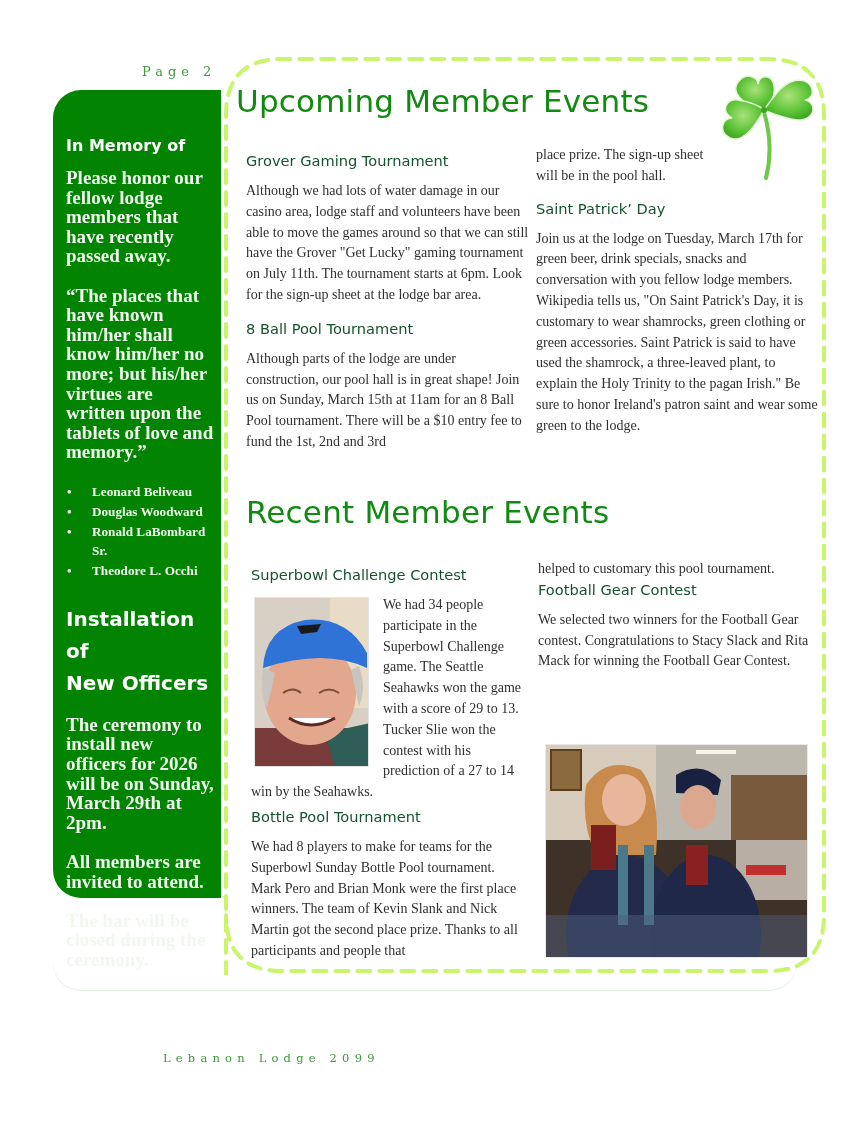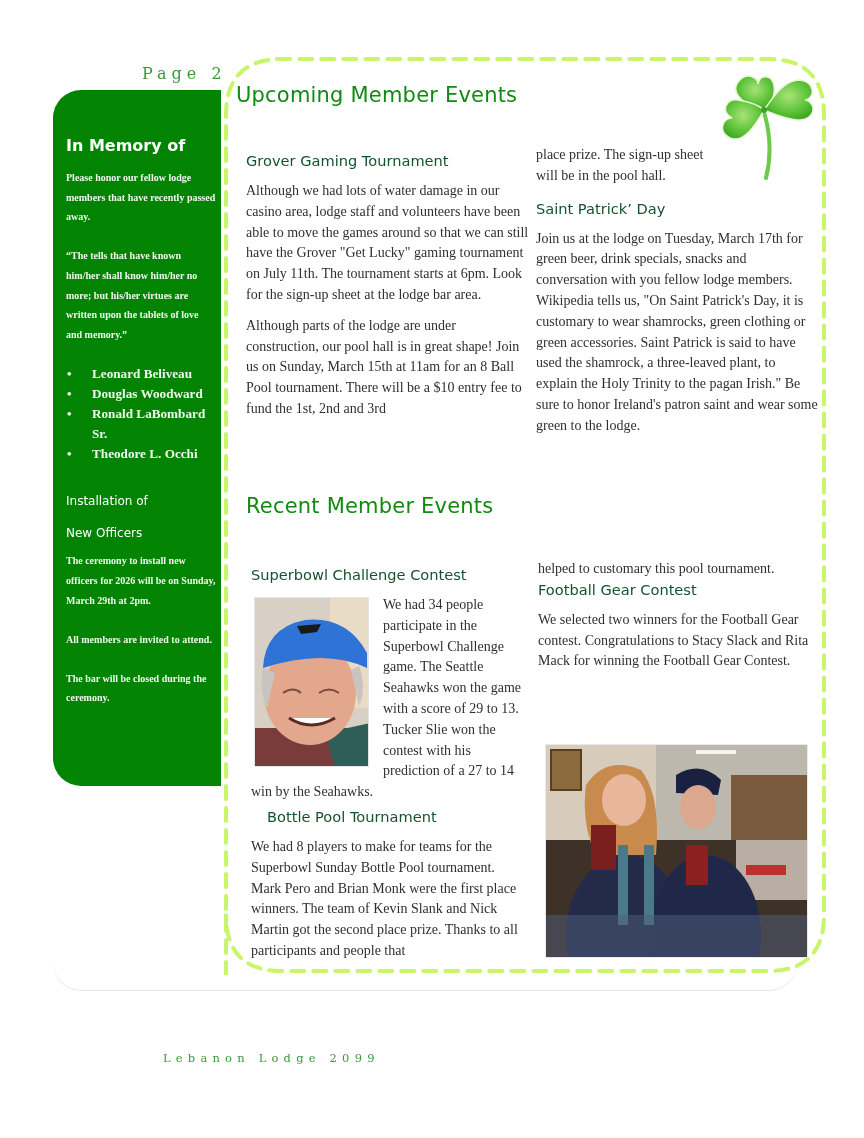--- a/index.html
+++ b/index.html
@@ -1,65 +1,65 @@
 <!DOCTYPE html>
 <html><head>
   <meta charset="utf-8">
   <style>
     * { box-sizing: border-box; margin: 0; padding: 0; }
     html, body { width: 864px; height: 1138px; background: #ffffff; overflow: hidden; }
     body { position: relative; font-family: "Liberation Serif", "DejaVu Serif", serif; color: #333333; }
 
     .page-number {
       position: absolute; left: 142px; top: 64px;
-      font-family: "DejaVu Serif", serif; font-size: 16px; letter-spacing: 5px;
+      font-family: "DejaVu Serif", serif; font-size: 13px; letter-spacing: 5px;
       color: #3a9a3a;
     }
 
     .frame {
       position: absolute; left: 53px; top: 90px; width: 744px; height: 900px;
       background: #ffffff;
       border-radius: 28px;
       box-shadow: 0 1px 0 #dfeee0;
     }
 
     .sidebar {
-      position: absolute; left: 53px; top: 90px; width: 168px; height: 696px;
+      position: absolute; left: 53px; top: 90px; width: 168px; height: 808px;
       background: #028402;
       border-radius: 28px 0 0 28px;
       color: #ffffff;
       padding: 46px 0 0 13px;
     }
     .sidebar h2 {
       font-family: "DejaVu Sans", sans-serif; font-weight: bold; font-size: 16px;
       color: #ffffff; margin-bottom: 12px; line-height: 20px;
     }
-    .sidebar h2.officers { font-size: 12px; line-height: 32px; margin-top: 22px; margin-bottom: 2px; font-weight: normal; }
+    .sidebar h2.officers { font-size: 20px; line-height: 32px; margin-top: 22px; margin-bottom: 16px; font-weight: bold; }
     .sidebar p {
-      font-family: "Liberation Serif", serif; font-weight: bold; font-size: 10px;
+      font-family: "Liberation Serif", serif; font-weight: bold; font-size: 19px;
       line-height: 19.6px; color: #f1f8ef; width: 150px;
     }
     .sidebar p + p { margin-top: 19.6px; }
     .sidebar ul { list-style: none; margin-top: 20px; }
     .sidebar li {
       position: relative; padding-left: 26px;
       font-family: "Liberation Serif", serif; font-weight: bold; font-size: 13.2px;
       line-height: 19.8px; color: #f1f8ef; width: 150px;
     }
     .sidebar li .bullet {
       position: absolute; left: 1px; top: 0;
     }
 
     .dash-border {
       position: absolute; left: 222px; top: 55px; width: 606px; height: 920px;
       pointer-events: none;
     }
 
     .title {
-      position: absolute; font-family: "DejaVu Sans", sans-serif; font-size: 21px;
+      position: absolute; font-family: "DejaVu Sans", sans-serif; font-size: 31px;
       color: #118a11; font-weight: normal; letter-spacing: 0.2px;
     }
     .title-upcoming { left: 236px; top: 83px; }
     .title-recent { left: 246px; top: 494px; }
 
     .col {
       position: absolute; font-size: 14px; line-height: 20.8px; color: #2f2f2f;
     }
     .col h3 {
       font-family: "DejaVu Sans", sans-serif; font-weight: normal; font-size: 14.6px;
@@ -89,21 +89,21 @@
 </head>
 <body>
 
 <div class="page-number">Page 2</div>
 
 <div class="frame"></div>
 
 <aside class="sidebar">
   <h2>In Memory of</h2>
   <p>Please honor our fellow lodge members that have recently passed away.</p>
-  <p>“The tells that have known him/her shall know him/her no more; but his/her virtues are written upon the tablets of love and memory.”</p>
+  <p>“The places that have known him/her shall know him/her no more; but his/her virtues are written upon the tablets of love and memory.”</p>
   <ul>
     <li><span class="bullet">•</span><span>Leonard Beliveau</span></li>
     <li><span class="bullet">•</span><span>Douglas Woodward</span></li>
     <li><span class="bullet">•</span><span>Ronald LaBombard Sr.</span></li>
     <li><span class="bullet">•</span><span>Theodore L. Occhi</span></li>
   </ul>
   <h2 class="officers">
     <span>Installation of</span><br>
     <span>New Officers</span>
   </h2>
@@ -132,20 +132,21 @@
 
   <path d="M50 44 C60 30 70 14 86 14 C100 16 102 30 92 34 C104 38 100 54 86 54 C74 54 60 48 50 44 Z" fill="url(#leafg)" stroke="#e5f7d5" stroke-width="1.5"></path>
 
   <path d="M50 44 C42 58 30 78 16 72 C4 66 8 52 18 52 C6 46 12 32 24 34 C36 36 46 40 50 44 Z" fill="url(#leafg)" stroke="#e5f7d5" stroke-width="1.5"></path>
   <circle cx="50" cy="44" r="3" fill="#3aa51f"></circle>
 </svg>
 
 <div class="col" style="left:246px; top:151px; width:285px;">
   <h3>Grover Gaming Tournament</h3>
   <p style="margin-top:10px;">Although we had lots of water damage in our casino area, lodge staff and volunteers have been able to move the games around so that we can still have the Grover "Get Lucky" gaming tournament on July 11th. The tournament starts at 6pm. Look for the sign-up sheet at the lodge bar area.</p>
+  <h3 style="margin-top:13px;">8 Ball Pool Tournament</h3>
   <p style="margin-top:10px;">Although parts of the lodge are under construction, our pool hall is in great shape! Join us on Sunday, March 15th at 11am for an 8 Ball Pool tournament. There will be a $10 entry fee to fund the 1st, 2nd and 3rd</p>
 </div>
 
 <div class="col" style="left:536px; top:145px; width:282px;">
   <p style="width:180px;">place prize. The sign-up sheet will be in the pool hall.</p>
   <h3 style="margin-top:12px;">Saint Patrick’ Day</h3>
   <p style="margin-top:10px;">Join us at the lodge on Tuesday, March 17th for green beer, drink specials, snacks and conversation with you fellow lodge members. Wikipedia tells us, "On Saint Patrick's Day, it is customary to wear shamrocks, green clothing or green accessories. Saint Patrick is said to have used the shamrock, a three-leaved plant, to explain the Holy Trinity to the pagan Irish." Be sure to honor Ireland's patron saint and wear some green to the lodge.</p>
 </div>
 
 <h1 class="title title-recent">Recent Member Events</h1>
@@ -164,21 +165,21 @@
         <path d="M42 28 L66 26 L62 34 L46 36 Z" fill="#1a1a1a"></path>
         <path d="M8 70 Q4 95 12 110 L20 75 Z" fill="#c9c4c0"></path>
         <path d="M104 68 Q112 90 104 108 L96 72 Z" fill="#c9c4c0"></path>
         <path d="M28 95 Q38 88 46 95" stroke="#7a4a3a" stroke-width="2" fill="none"></path>
         <path d="M64 95 Q74 88 84 95" stroke="#7a4a3a" stroke-width="2" fill="none"></path>
         <path d="M34 120 Q56 134 80 120" stroke="#5a2a22" stroke-width="3" fill="#fff"></path>
       </svg>
     </div>
     <p>We had 34 people participate in the Superbowl Challenge game. The Seattle Seahawks won the game with a score of 29 to 13. Tucker Slie won the contest with his prediction of a 27 to 14 win by the Seahawks.</p>
   </div>
-  <h3 style="clear:both; margin-top:4px;margin-left:16px;">Bottle Pool Tournament</h3>
+  <h3 style="clear:both; margin-top:4px;">Bottle Pool Tournament</h3>
   <p style="margin-top:10px;">We had 8 players to make for teams for the Superbowl Sunday Bottle Pool tournament. Mark Pero and Brian Monk were the first place winners. The team of Kevin Slank and Nick Martin got the second place prize. Thanks to all participants and people that</p>
 </div>
 
 <div class="col" style="left:538px; top:559px; width:282px;">
   <p>helped to customary this pool tournament.</p>
   <h3 style="margin-top:0;">Football Gear Contest</h3>
   <p style="margin-top:10px;">We selected two winners for the Football Gear contest. Congratulations to Stacy Slack and Rita Mack for winning the Football Gear Contest.</p>
 </div>
 
 <div class="photo-women">

